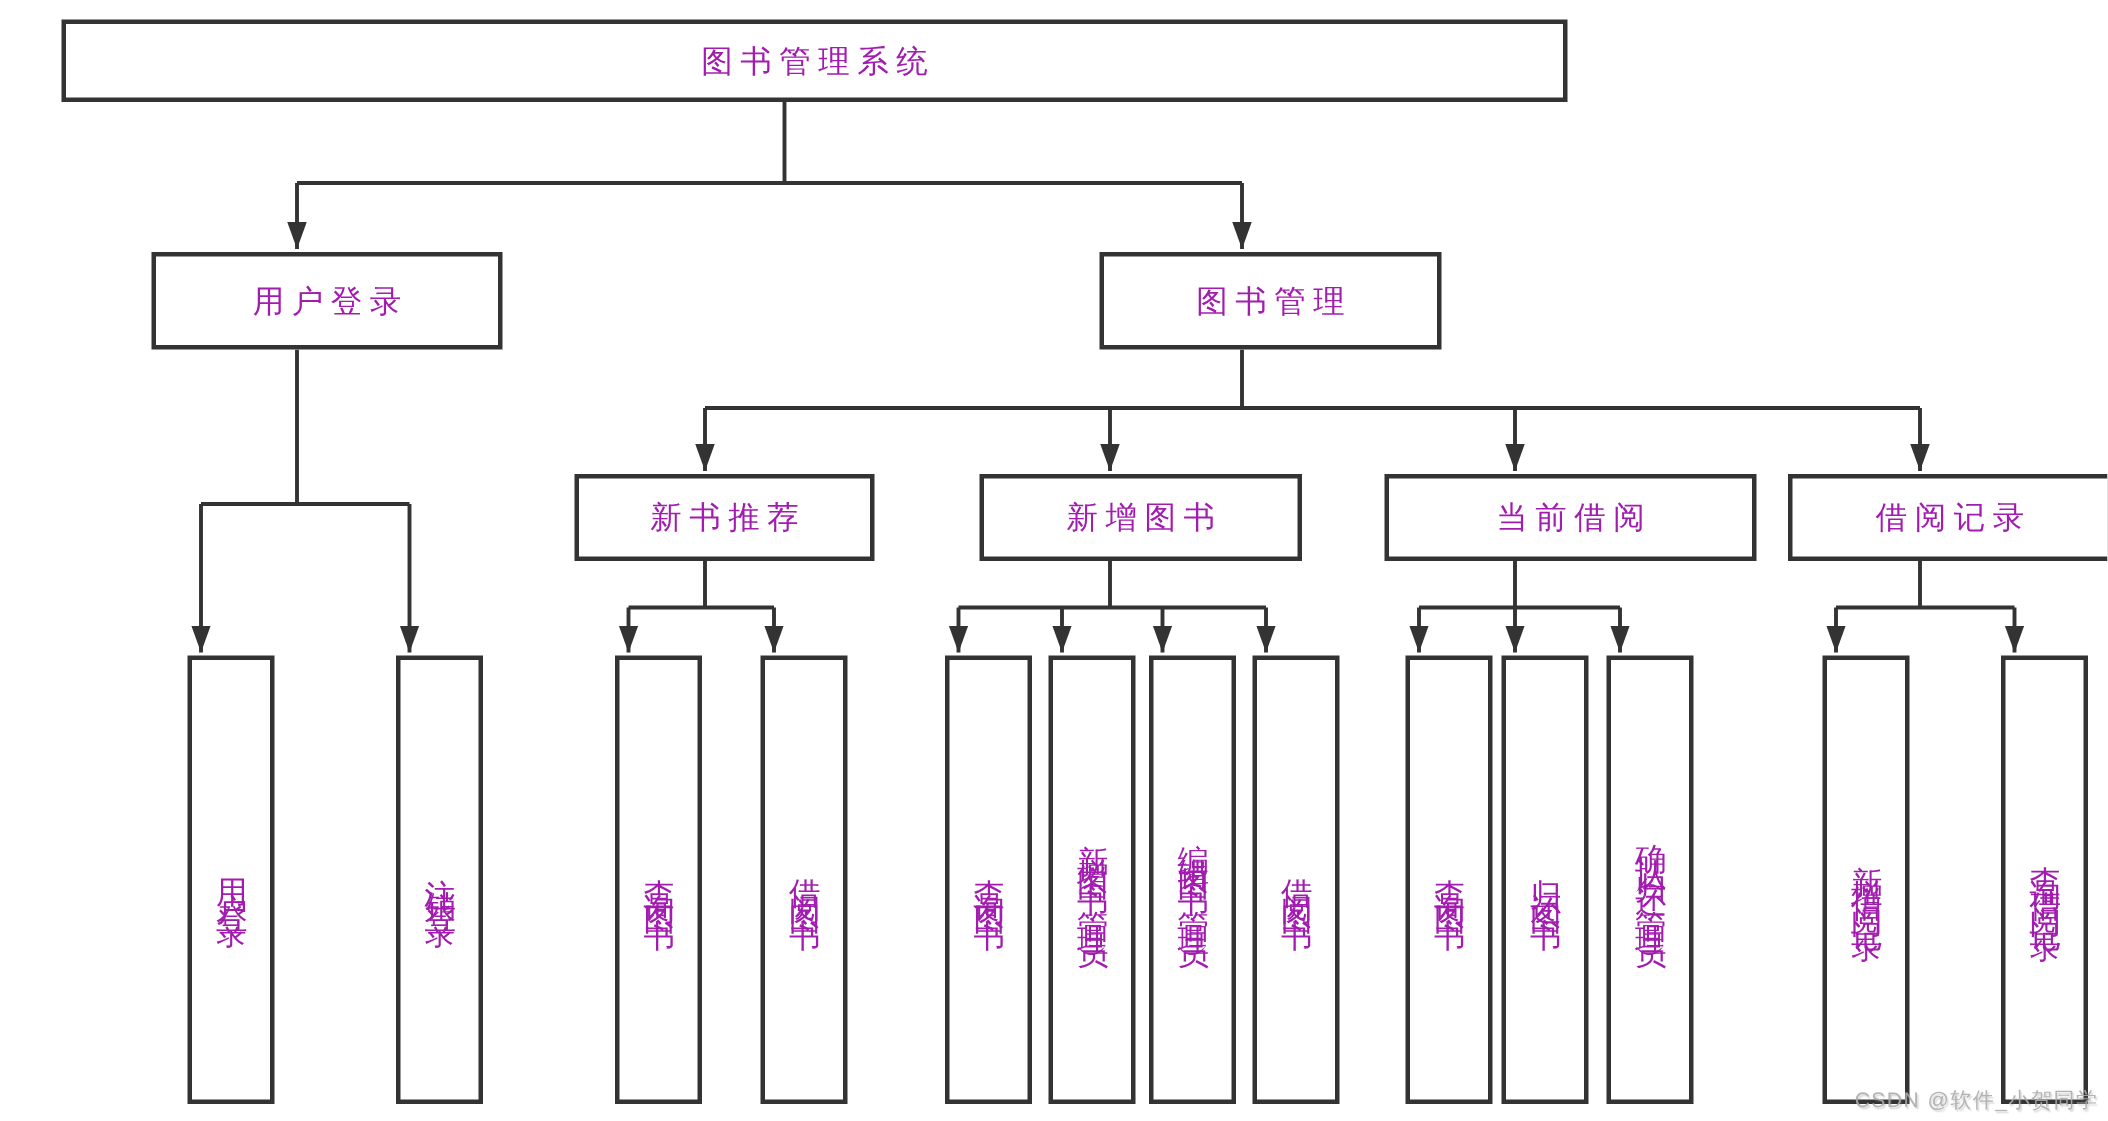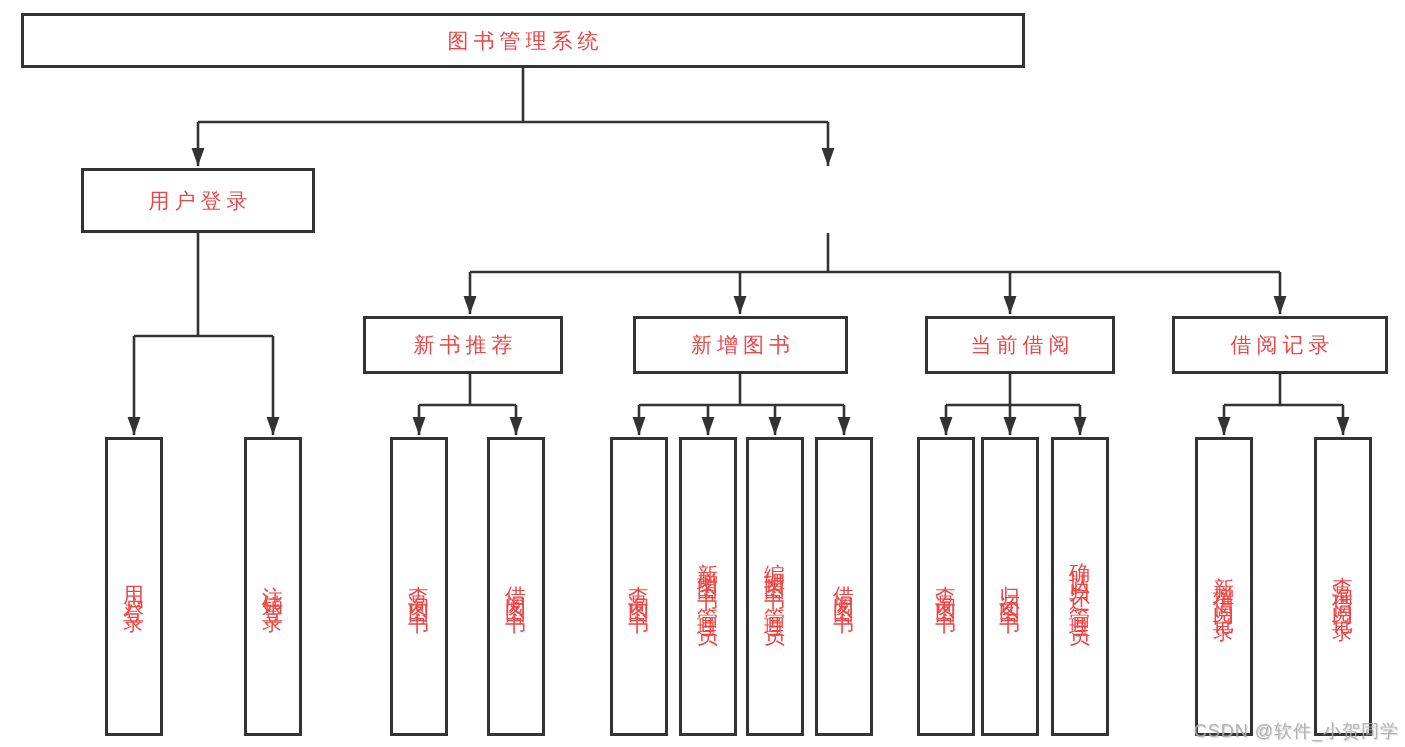--- a/index.html
+++ b/index.html
@@ -17,21 +17,22 @@
     width: 1405px; height: 747px;
   }
   .node {
     position: absolute;
     box-sizing: border-box;
     border: 3px solid #333333;
     background: #ffffff;
     display: flex;
     align-items: center;
     justify-content: center;
-    color: #ef4444;
+    color: #a21caf;
+    margin-left: 20px;
   }
   .hbox {
     font-size: 21px;
     letter-spacing: 5px;
     text-indent: 5px; 
     white-space: nowrap;
   }
   .vbox {
     width: 58px;
     height: 299px;
@@ -43,40 +44,40 @@
     letter-spacing: 9px;
     line-height: 1;
     white-space: nowrap;
   }
   .root-box  { left: 21px;  top: 13px;  width: 1004px; height: 55px; }
   .l2-0 { left: 81px;  top: 168px; width: 234px; height: 65px; }
   .l2-1 { left: 713px; top: 168px; width: 228px; height: 65px; }
   .l3   { top: 316px; height: 58px; }
   .l3-0 { left: 363px;  width: 200px; }
   .l3-1 { left: 633px;  width: 215px; }
-  .l3-2 { left: 925px;  width: 190px; }
+  .l3-2 { left: 903px;  width: 248px; }
   .l3-3 { left: 1172px; width: 216px; }
   .g1-0 { left: 105px; }
   .g1-1 { left: 244px; }
   .g2-0 { left: 390px; }
   .g2-1 { left: 487px; }
   .g3-0 { left: 610px; }
   .g3-1 { left: 679px; }
   .g3-2 { left: 746px; }
   .g3-3 { left: 815px; }
   .g4-0 { left: 917px; }
   .g4-1 { left: 981px; }
   .g4-2 { left: 1051px; }
   .g5-0 { left: 1195px; }
   .g5-1 { left: 1314px; }
   .watermark {
     position: absolute;
     right: 6px;
     bottom: 4px;
-    font-size: 18px;
+    font-size: 14px;
     letter-spacing: 1px;
     color: #ababab;
     opacity: 0.9;
     white-space: nowrap;
     text-shadow: 1px 1px 1px rgba(120,120,120,0.35);
   }
 </style>
 </head>
 <body>
 
@@ -128,20 +129,21 @@
       <path d="M1280 374 L1280 405"></path>
       <path d="M1224 405 L1343 405"></path>
       <path d="M1224 405 L1224 435" marker-end="url(#ah)"></path>
       <path d="M1343 405 L1343 435" marker-end="url(#ah)"></path>
     </g>
   </svg>
 
   <div class="node root-box hbox">图书管理系统</div>
 
   <div class="node l2-0 hbox">用户登录</div>
+  <div class="node l2-1 hbox">图书管理</div>
 
   <div class="node l3 l3-0 hbox">新书推荐</div>
   <div class="node l3 l3-1 hbox">新增图书</div>
   <div class="node l3 l3-2 hbox">当前借阅</div>
   <div class="node l3 l3-3 hbox">借阅记录</div>
 
   <div class="node vbox g1-0">
     <span class="vtext">用户登录</span>
   </div>
   <div class="node vbox g1-1">

